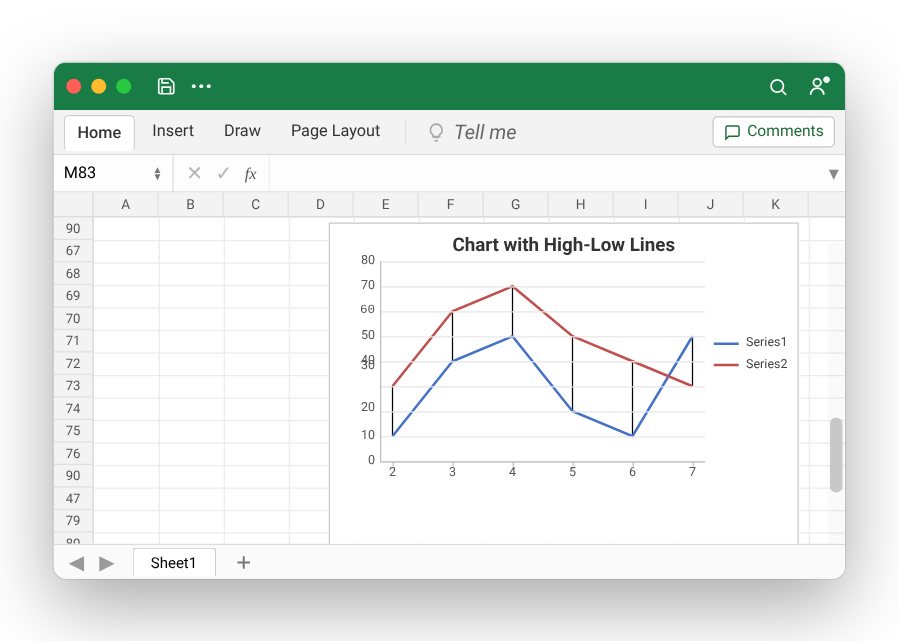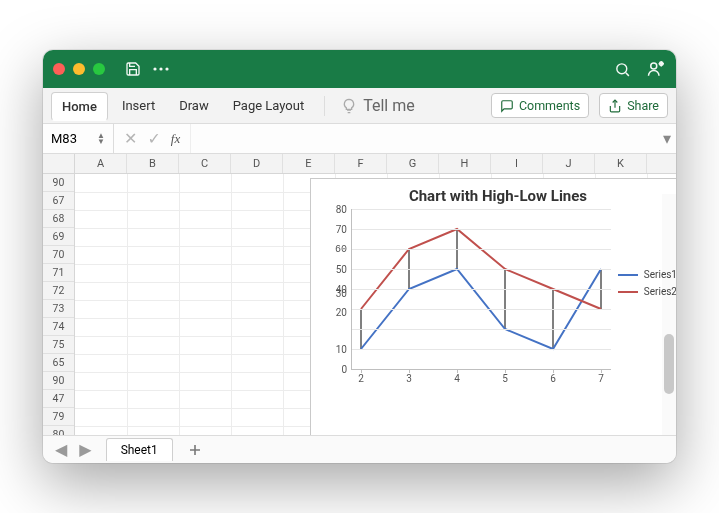--- a/index.html
+++ b/index.html
@@ -21,51 +21,51 @@
   .tb-center span { font-size:13px; font-weight:600; }
   .tb-right { margin-left:auto; display:flex; gap:14px; align-items:center;}
   svg { display:block; }
 
   .ribbon-tabs {
     height: 36px; background:#f3f3f3; border-bottom:1px solid #dcdcdc;
     display:flex; align-items:center; padding:0 8px; gap:4px;
   }
   .tab { padding:6px 10px; font-size:13px; color:#333; border-radius:4px; }
   .tab.active { background:#fff; border:1px solid #d0d0d0; border-bottom:1px solid #fff; position:relative; top:1px; font-weight:500;}
-  .tell { display:flex; align-items:center; gap:6px; color:#666; margin-left:6px;}
+  .tell { display:flex; align-items:center; gap:6px; color:#666; margin-left:6px;font-style:italic;}
   .bulb { width:16px; height:16px; }
   .ribbon-spacer{flex:1;}
   .rbtn { border:1px solid #c8c8c8; border-radius:4px; padding:4px 8px; font-size:12.5px; color:#1f6b3a; background:#fff; display:flex; align-items:center; gap:5px; margin-left:6px;}
   
   .namebox-row {
     height: 30px; display:flex; align-items:center; border-bottom:1px solid #dcdcdc;
     background:#fdfdfd;
   }
-  .namebox { width:71px; height:100%; border-right:1px solid #dcdcdc; display:flex; align-items:center; padding:0 8px; font-size:13px; justify-content:space-between;}
+  .namebox { width:96px; height:100%; border-right:1px solid #dcdcdc; display:flex; align-items:center; padding:0 8px; font-size:13px; justify-content:space-between;}
   .stepper { display:flex; flex-direction:column; line-height:6px; color:#777; font-size:8px;}
   .fx-tools { display:flex; align-items:center; gap:10px; padding:0 10px; color:#b5b5b5;}
   .fx-tools .fx { color:#555; font-style:italic; font-size:13px; font-family: "Times New Roman", serif;}
   .formula-bar { flex:1; height:100%; border-left:1px solid #eee; }
   .dd { width:18px; color:#888; display:flex; align-items:center;justify-content:center;}
 
   .grid-area { flex:1; display:flex; overflow:hidden; position:relative;}
   .corner { width:32px; height:20px; background:#f3f3f3; border-right:1px solid #d6d6d6; border-bottom:1px solid #d6d6d6;}
   .colheads { display:flex; height:20px; background:#f3f3f3; border-bottom:1px solid #d6d6d6; flex:1;}
   .colhead { flex:0 0 52px; text-align:center; font-size:11px; color:#555; border-right:1px solid #e0e0e0; line-height:20px;}
   .left-col { width:32px; background:#f3f3f3; border-right:1px solid #d6d6d6;}
   .rh { height:18px; text-align:center; font-size:10.5px; color:#555; border-bottom:1px solid #e0e0e0; line-height:18px;}
   .cells { position:relative; flex:1; }
   .gridlines-v, .gridlines-h { position:absolute; inset:0;}
   .gv { position:absolute; top:0; bottom:0; width:1px; background:#ececec;}
   .gh { position:absolute; left:0; right:0; height:1px; background:#ececec;}
   .grid-body { flex:1; display:flex; position:relative; overflow:hidden;}
   
   .chart {
     position:absolute; left:188px; top:4px; width:376px; height:276px;
-    background:#fff; border:1px solid #c9c9c9;margin-left:47px;
+    background:#fff; border:1px solid #c9c9c9;
   }
   .chart-title { text-align:center; font-weight:700; font-size:15px; color:#333; margin-top:8px;}
   .plot { position:absolute; left:40px; top:30px; width:260px; height:160px;}
   .axis-line{position:absolute; background:#bfbfbf;}
   .ygrid{position:absolute;left:0;right:0;height:1px;background:#e6e6e6;}
   .ytick{position:absolute; right:264px; font-size:10px; color:#555; transform:translateY(-50%); width:20px; text-align:right;}
   .xtick{position:absolute; top:164px; font-size:10px; color:#555; transform:translateX(-50%);}
   .legend { position:absolute; right:8px; top:90px; font-size:10px; color:#444;}
   .legend-item{display:flex;align-items:center;gap:6px;margin-bottom:6px;}
   .swatch{width:20px;height:2px;}
@@ -133,28 +133,20 @@
           <path d="M9 18h6M10 22h4M12 2a7 7 0 0 0-4 12.7V17h8v-2.3A7 7 0 0 0 12 2z"></path>
         </svg>
       <span>Tell me</span>
     </div>
     <div class="ribbon-spacer"></div>
     <div class="rbtn">
       <svg width="14" height="14" viewBox="0 0 24 24" fill="none" stroke="#1f6b3a" stroke-width="2">
           <path d="M21 15a2 2 0 0 1-2 2H7l-4 4V5a2 2 0 0 1 2-2h14a2 2 0 0 1 2 2z"></path>
         </svg>
       <span>Comments</span>
-    </div>
-    <div class="rbtn">
-      <svg width="14" height="14" viewBox="0 0 24 24" fill="none" stroke="#1f6b3a" stroke-width="2">
-          <path d="M4 12v8a2 2 0 0 0 2 2h12a2 2 0 0 0 2-2v-8"></path>
-          <polyline points="16 6 12 2 8 6"></polyline>
-          <line x1="12" y1="2" x2="12" y2="15"></line>
-        </svg>
-      <span>Share</span>
     </div>
   </div>
 
   <div class="namebox-row">
     <div class="namebox">
       <span>M83</span>
       <div class="stepper">
           <span>▲</span>
           <span>▼</span>
         </div>
@@ -191,21 +183,21 @@
             <div class="rh">90</div>
             <div class="rh">67</div>
             <div class="rh">68</div>
             <div class="rh">69</div>
             <div class="rh">70</div>
             <div class="rh">71</div>
             <div class="rh">72</div>
             <div class="rh">73</div>
             <div class="rh">74</div>
             <div class="rh">75</div>
-            <div class="rh">65</div>
+            <div class="rh">76</div>
             <div class="rh">90</div>
             <div class="rh">47</div>
             <div class="rh">79</div>
             <div class="rh">80</div>
           </div>
         <div class="cells">
           <div class="gridlines-v" id="gv">
               <div class="gv" style="left: 52px;"></div>
               <div class="gv" style="left: 104px;"></div>
               <div class="gv" style="left: 156px;"></div>
@@ -246,21 +238,21 @@
                   <line x1="202" x2="202" y1="80" y2="140" stroke="#000" stroke-width="1"></line>
                   <line x1="250" x2="250" y1="60" y2="100" stroke="#000" stroke-width="1"></line>
                   <polyline points="10,140 58,80 106,60 154,120 202,140 250,60" fill="none" stroke="#4472c4" stroke-width="2"></polyline>
                   <polyline points="10,100 58,40 106,20 154,60 202,80 250,100" fill="none" stroke="#c0504d" stroke-width="2"></polyline>
                 </svg>
             <div class="ygrid" style="top: 160px;"></div>
                 <div class="ytick" style="top: 160px;">0</div>
                 <div class="ygrid" style="top: 140px;"></div>
                 <div class="ytick" style="top: 140px;">10</div>
                 <div class="ygrid" style="top: 120px;"></div>
-                <div class="ytick" style="top: 103px;">20</div>
+                <div class="ytick" style="top: 117px;">20</div>
                 <div class="ygrid" style="top: 100px;"></div>
                 <div class="ytick" style="top: 84px;">30</div>
                 <div class="ygrid" style="top: 80px;"></div>
                 <div class="ytick" style="top: 80px;">40</div>
                 <div class="ygrid" style="top: 60px;"></div>
                 <div class="ytick" style="top: 60px;">50</div>
                 <div class="ygrid" style="top: 40px;"></div>
                 <div class="ytick" style="top: 40px; font-family: Liberation Mono, monospace;">60</div>
                 <div class="ygrid" style="top: 20px;"></div>
                 <div class="ytick" style="top: 20px;">70</div>

